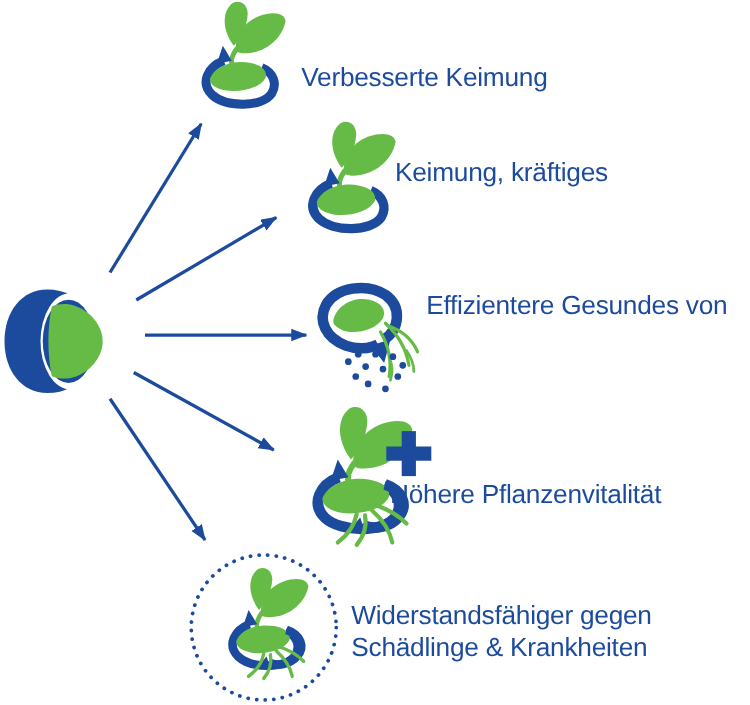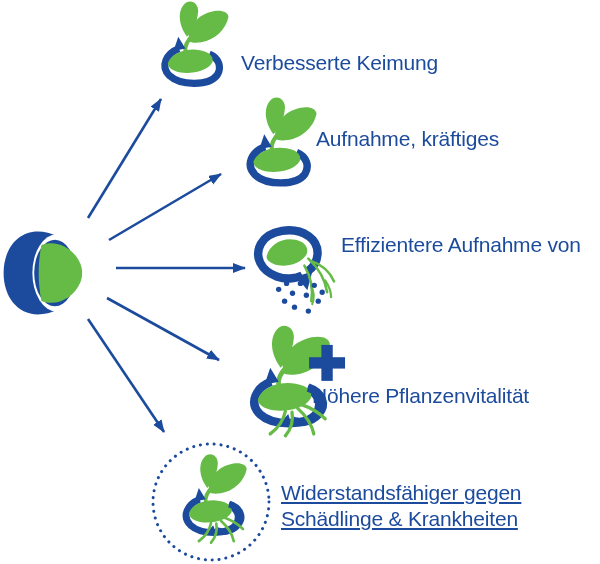--- a/index.html
+++ b/index.html
@@ -77,21 +77,21 @@
   <div class="label" style="left:241px;top:50px;">
     <div>Verbesserte Keimung</div>
   </div>
 
   <div class="abs" style="left:236px;top:96px;">
     <svg width="83" height="98" viewBox="0 0 100 118">
       <use href="#sprout"></use>
     </svg>
   </div>
   <div class="label" style="left:316px;top:126px;">
-    <div>Aufnahme, kräftiges</div>
+    <div>Keimung, kräftiges</div>
   </div>
 
   <div class="abs" style="left:251px;top:225px;">
     <svg width="86" height="94" viewBox="0 0 85 95">
       <path class="sb" stroke-width="8.5" d="M56,47 C68,39 71,21 57,11 C42,1 17,5 9,19 C2,32 9,46 25,52 C33,55 44,55 51,51"></path>
       <polygon class="fb" points="45,52 61,47 56,66"></polygon>
       <path class="fg" d="M15,31 C18,19 32,12 44,15 C54,17 58,24 55,30 C49,40 33,43 23,40 C17,37 14,35 15,31 Z"></path>
       <path class="sg" stroke-width="2.6" stroke-linecap="round" d="M57,34 C68,44 74,56 76,68"></path>
       <path class="sg" stroke-width="2.6" stroke-linecap="round" d="M53,41 C60,53 62,65 60,77"></path>
       <path class="sg" stroke-width="2.6" stroke-linecap="round" d="M59,36 C71,40 79,48 83,57"></path>
@@ -106,21 +106,21 @@
           <circle class="fb" cx="43" cy="83" r="2.7"></circle>
         <circle class="fb" cx="55" cy="71" r="2.7"></circle>
           <circle class="fb" cx="63" cy="61" r="2.7"></circle>
         <circle class="fb" cx="67" cy="77" r="2.7"></circle>
           <circle class="fb" cx="57" cy="87" r="2.7"></circle>
         <circle class="fb" cx="71" cy="68" r="2.7"></circle>
       </g>
     </svg>
   </div>
   <div class="label wide" style="left:341px;top:231px;">
-    <div>Effizientere Aufnahme von</div>
+    <div>Effizientere Gesundes von</div>
   </div>
 
   <div class="abs" style="left:238px;top:316px;">
     <svg width="108" height="126" viewBox="0 0 114 124">
       <g transform="translate(0,4)">
         <use href="#sprout"></use>
         <use href="#swirl-bottom-arrow"></use>
         <use href="#sprout-roots"></use>
       </g>
       <g>
@@ -136,18 +136,18 @@
   <div class="abs" style="left:150px;top:441px;">
     <svg width="122" height="122" viewBox="0 0 122 122">
       <circle class="sb" cx="61" cy="61" r="58" stroke-width="3" stroke-linecap="round" stroke-dasharray="0.1 6.8"></circle>
       <g transform="translate(23,12) scale(0.76)">
         <use href="#sprout"></use>
         <use href="#swirl-bottom-arrow"></use>
         <use href="#sprout-roots"></use>
       </g>
     </svg>
   </div>
-  <div class="label" style="left:281px;top:480px;text-decoration:underline;">
+  <div class="label" style="left:281px;top:480px;">
     <div>Widerstandsfähiger gegen</div>
     <div>Schädlinge &amp; Krankheiten</div>
   </div>
 
 </div>
 
 </body></html>

